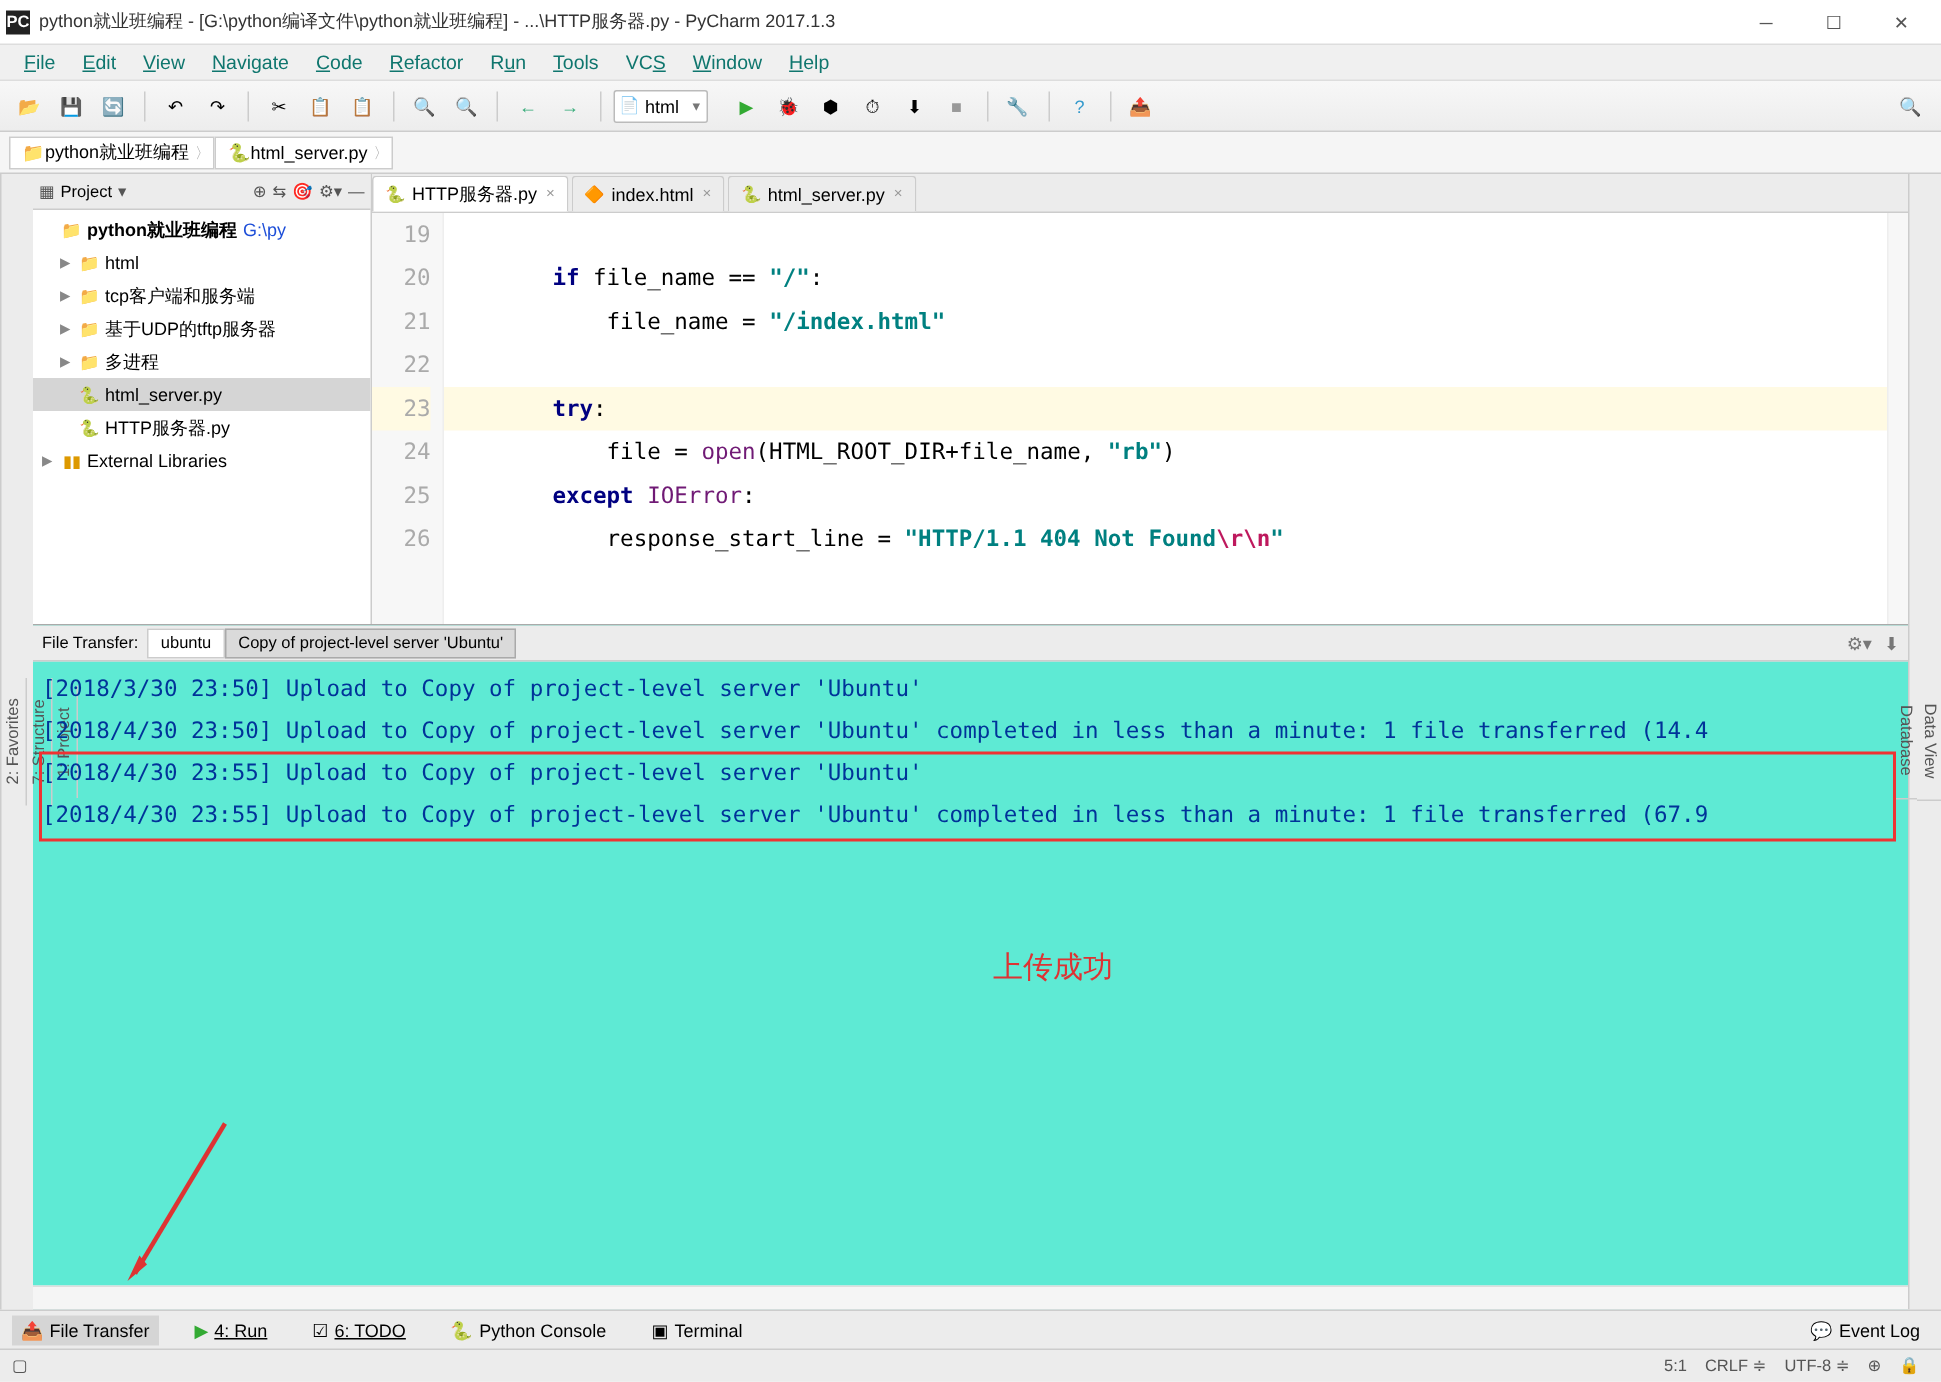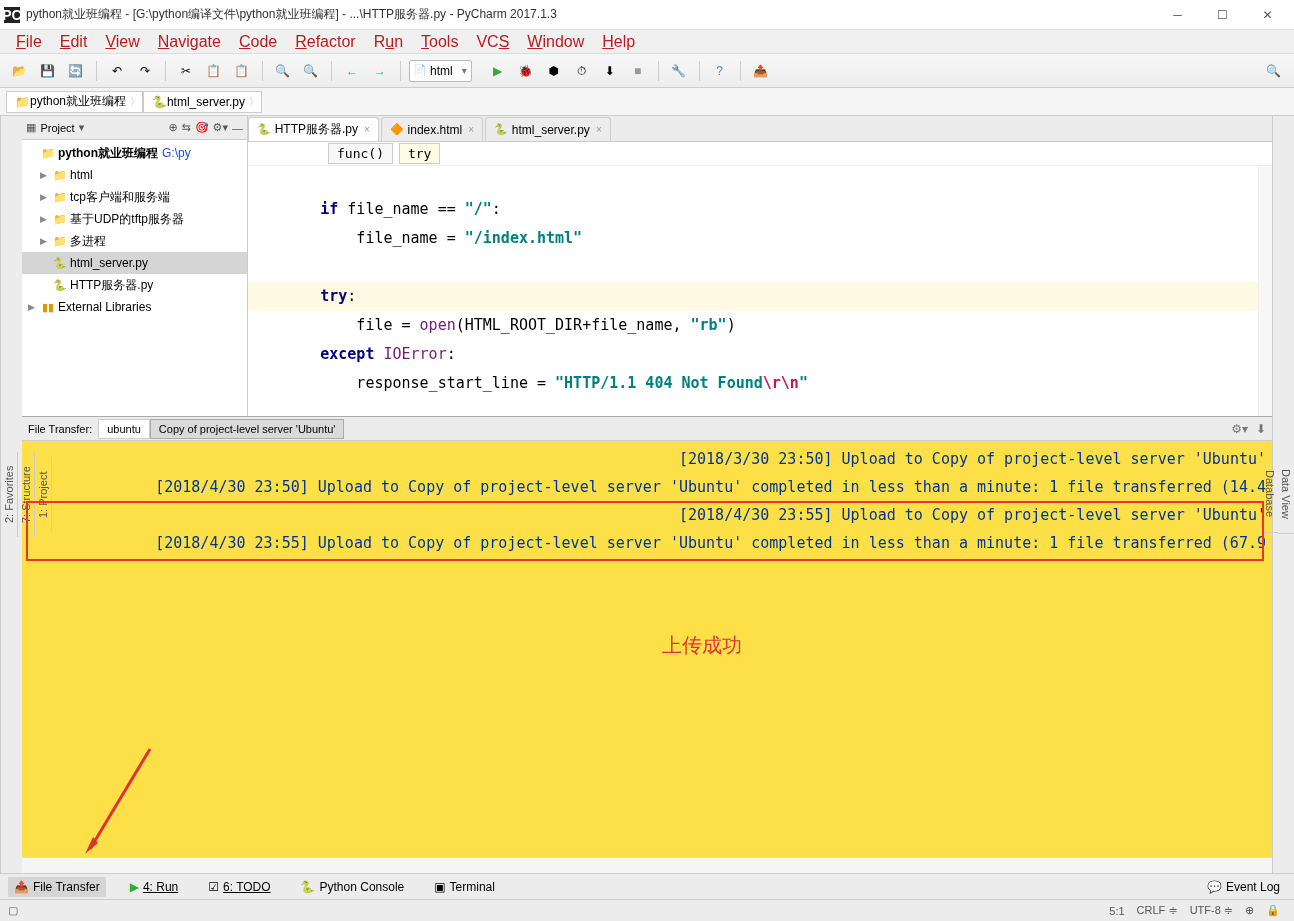--- a/index.html
+++ b/index.html
@@ -1,22 +1,22 @@
 <!DOCTYPE html>
 <html><head>
 <meta charset="utf-8">
 <style>
 * { box-sizing: border-box; margin: 0; padding: 0; }
 body { font-family: "Segoe UI", Tahoma, sans-serif; font-size: 12px; background: #f0f0f0; color: #000; overflow: hidden; width: 1294px; height: 921px; display:flex; flex-direction:column; }
 .titlebar { height: 30px; background: #fff; display:flex; align-items:center; padding: 0 4px; border-bottom:1px solid #ddd; }
-.titlebar .app-icon { width:16px; height:16px; background:#222; color:#fff; font-size:14px; display:flex; align-items:center; justify-content:center; margin-right:6px; font-weight:bold; }
+.titlebar .app-icon { width:16px; height:16px; background:#222; color:#fff; font-size:11px; display:flex; align-items:center; justify-content:center; margin-right:6px; font-weight:bold; }
 .titlebar .title { flex:1; font-size:12px; color:#333; }
 .titlebar .winbtn { width:45px; height:28px; display:flex; align-items:center; justify-content:center; color:#555; }
 .menubar { height:24px; background:#f0f0f0; display:flex; align-items:center; padding: 0 8px; gap:2px; border-bottom:1px solid #ddd; }
-.menubar .menu-item { padding:3px 8px; font-size:16px; color:#b91c1c; }
+.menubar .menu-item { padding:3px 8px; font-size:13px; color:#0f766e; }
 .menubar .menu-item u { text-decoration:underline; }
 .toolbar { height:34px; background:linear-gradient(#f7f7f7,#ededed); display:flex; align-items:center; padding:0 8px; gap:4px; border-bottom:1px solid #ccc; }
 .toolbar .tbtn { width:24px; height:24px; display:flex; align-items:center; justify-content:center; border-radius:3px; }
 .toolbar .sep { width:1px; height:20px; background:#ccc; margin:0 4px; }
 .toolbar .combo { border:1px solid #bbb; background:#fff; height:22px; display:flex; align-items:center; padding:0 18px 0 20px; position:relative; border-radius:2px; }
 .toolbar .combo::before { content:"📄"; position:absolute; left:3px; font-size:11px; }
 .toolbar .combo::after { content:"▾"; position:absolute; right:4px; color:#777; font-size:10px; }
 .breadcrumb-bar { height:28px; background:#f5f5f5; display:flex; align-items:center; padding:0 6px; border-bottom:1px solid #ccc; }
 .crumb { display:flex; align-items:center; padding:2px 16px 2px 8px; background:#fff; border:1px solid #ccc; position:relative; height:22px; font-size:12px; }
 .crumb::after { content:"〉"; position:absolute; right:2px; color:#aaa; font-size:10px; }
@@ -49,21 +49,21 @@
 .code-area { flex:1; display:flex; overflow:hidden; font-family:Consolas,monospace; font-size:15px; position:relative; }
 .gutter-col { width:48px; background:#f7f7f7; border-right:1px solid #eee; color:#aaa; text-align:right; padding-right:8px; }
 .code-col { flex:1; background:#fff; white-space:pre; overflow-x:auto; }
 .code-line { height:29px; line-height:29px; }
 .code-line.hl { background:#fffae3; }
 .kw { color:#000080; font-weight:bold; }
 .str { color:#008080; font-weight:bold; }
 .fn { color:#701a75; }
 .esc { color:#be185d; font-weight:bold; }
 .code-markers { width:14px; background:#f7f7f7; border-left:1px solid #eee; }
-.bottom-panel { flex:1; display:flex; flex-direction:column; border-top:1px solid #aaa; background:#fde047; min-height:0;text-align:right; }
+.bottom-panel { flex:1; display:flex; flex-direction:column; border-top:1px solid #aaa; background:#5eead4; min-height:0; }
 .ftransfer-hdr { height:24px; background:#ececec; display:flex; align-items:center; border-bottom:1px solid #ccc; }
 .ftransfer-hdr .lbl { padding:0 6px; font-size:11px; }
 .ftransfer-hdr .sub { padding:3px 8px; background:#fff; border:1px solid #ccc; font-size:11px; }
 .ftransfer-hdr .sub.active { background:#dadada; border-color:#aaa; }
 .ftransfer-hdr .spacer { flex:1; }
 .ftransfer-hdr .ricons { padding:0 6px; color:#777; display:flex; gap:8px; }
 .log-area { flex:1; font-family:Consolas,monospace; font-size:15px; padding:4px 6px; color:#003399; line-height:28px; position:relative; overflow:hidden; }
 .log-line { white-space:nowrap; }
 .highlight-box { position:absolute; border:2px solid #e33; left:4px; right:8px; top:60px; height:60px; pointer-events:none; }
 .annotation { position:absolute; left:640px; top:190px; color:#d33; font-size:20px; font-family:"Microsoft YaHei",sans-serif; }
@@ -223,25 +223,31 @@
               <span class="ficon">🔶</span>
               <span>index.html</span>
               <span class="close">×</span>
             </div>
           <div class="editor-tab inactive">
               <span class="ficon">🐍</span>
               <span>html_server.py</span>
               <span class="close">×</span>
             </div>
         </div>
-        <div class="crumbs2">
-          <div class="btn2">func()</div>
-          <div class="btn2 try">try</div>
-        </div>
         <div class="code-area">
+          <div class="gutter-col" id="gutter">
+              <div class="code-line">19</div>
+              <div class="code-line">20</div>
+              <div class="code-line">21</div>
+              <div class="code-line">22</div>
+              <div class="code-line hl">23</div>
+              <div class="code-line">24</div>
+              <div class="code-line">25</div>
+              <div class="code-line">26</div>
+            </div>
           <div class="code-col" id="code"><div class="code-line"> </div><div class="code-line"><span>        </span><span class="kw">if</span><span> file_name == </span><span class="str">"/"</span><span>:</span></div><div class="code-line"><span>            file_name = </span><span class="str">"/index.html"</span></div><div class="code-line"> </div><div class="code-line hl"><span>        </span><span class="kw">try</span><span>:</span></div><div class="code-line"><span>            file = </span><span class="fn">open</span><span>(HTML_ROOT_DIR+file_name, </span><span class="str">"rb"</span><span>)</span></div><div class="code-line"><span>        </span><span class="kw">except</span><span> </span><span class="fn">IOError</span><span>:</span></div><div class="code-line"><span>            response_start_line = </span><span class="str">"HTTP/1.1 404 Not Found</span><span class="esc">\r\n</span><span class="str">"</span></div></div>
           <div class="code-markers"></div>
         </div>
       </div>
     </div>
 
     <div class="bottom-panel">
       <div class="ftransfer-hdr">
         <span class="lbl">File Transfer:</span>
         <span class="sub">ubuntu</span>

